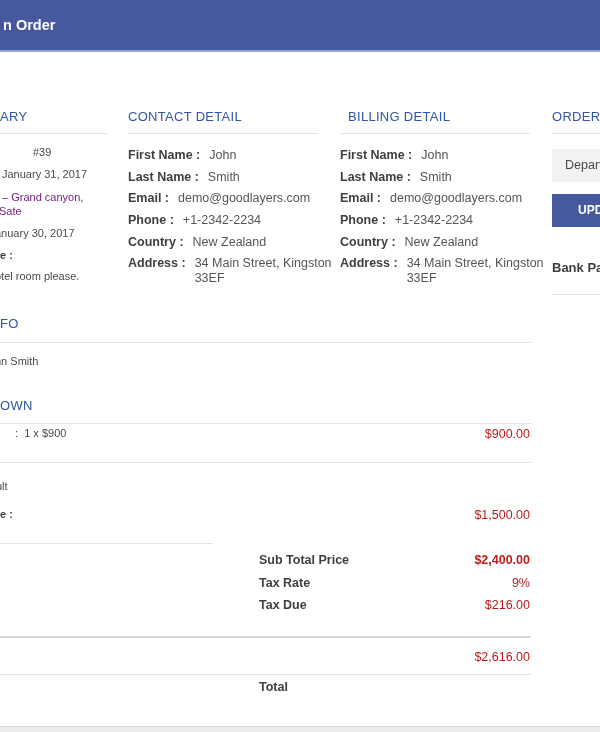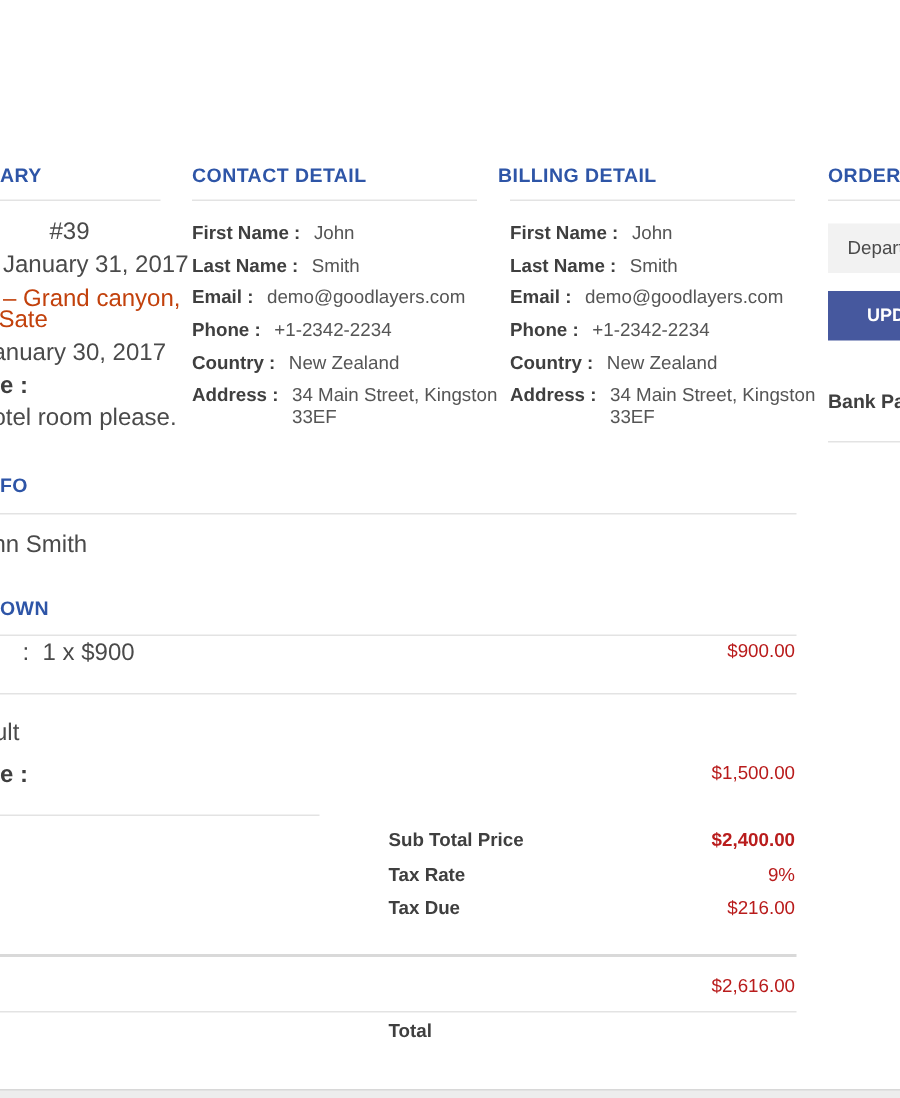--- a/index.html
+++ b/index.html
@@ -4,50 +4,53 @@
 <style>
   html,body{margin:0;padding:0;background:#fff;}
   .canvas{
     position:relative;width:600px;height:732px;overflow:hidden;background:#ffffff;
     font-family:"Liberation Sans",sans-serif;color:#4a4a4a;
   }
   
   .topbar{position:absolute;left:0;top:0;width:600px;height:50px;background:#46589e;border-bottom:2px solid #9aa5cd;box-sizing:content-box;}
   .topbar-title{position:absolute;left:3px;top:17px;font-size:14.5px;font-weight:bold;color:#ffffff;white-space:nowrap;}
   
-  .heading{position:absolute;font-size:13px;font-weight:bold;color:#2e55a7;letter-spacing:.3px;white-space:nowrap;}
+  .heading{position:absolute;font-size:13px;font-weight:normal;color:#2e55a7;letter-spacing:.3px;white-space:nowrap;}
   
   .hr{position:absolute;height:1px;background:#e3e3e3;}
   .hr2{position:absolute;height:2px;background:#d9d9d9;}
   
-  .frag{position:absolute;font-size:16px;color:#4a4a4a;white-space:pre;}
+  .frag{position:absolute;font-size:11px;color:#4a4a4a;white-space:pre;}
   .bold{font-weight:bold;color:#3f3f3f;}
-  .link{color:#c2410c;cursor:pointer;}
+  .link{color:#701a75;cursor:pointer;}
   
   .field-row{position:absolute;display:flex;gap:9px;font-size:12.5px;line-height:15px;width:230px;}
   .field-row .lbl{font-weight:bold;color:#3f3f3f;white-space:nowrap;flex:none;}
   .field-row .val{color:#555555;}
   
   .amount{position:absolute;right:70px;font-size:12.5px;color:#b91c1c;white-space:nowrap;}
   .tlabel{position:absolute;left:259px;font-size:12.5px;font-weight:bold;color:#3f3f3f;white-space:nowrap;}
   
   .status-select{position:absolute;left:552px;top:149px;width:70px;height:33px;background:#f2f2f2;line-height:33px;font-size:12.5px;color:#4a4a4a;padding-left:13px;box-sizing:border-box;cursor:pointer;}
   .update-btn{position:absolute;left:552px;top:194px;width:70px;height:33px;background:#46589e;border:none;color:#ffffff;font-weight:bold;font-size:12px;line-height:33px;text-align:left;padding:0 0 0 26px;box-sizing:border-box;font-family:"Liberation Sans",sans-serif;cursor:pointer;}
   
   .footer-strip{position:absolute;left:0;top:726px;width:600px;height:6px;background:#ededed;border-top:1px solid #d8d8d8;box-sizing:border-box;}
 </style>
 </head>
 <body>
 
 <div class="canvas">
 
+  <div class="topbar">
+    <div class="topbar-title">n Order</div>
+  </div>
 
   <div class="heading" style="left:0;top:109px;">ARY</div>
   <div class="heading" style="left:128px;top:109px;">CONTACT DETAIL</div>
-  <div class="heading" style="left:332px;top:109px;">BILLING DETAIL</div>
+  <div class="heading" style="left:348px;top:109px;">BILLING DETAIL</div>
   <div class="heading" style="left:552px;top:109px;">ORDER S</div>
 
   <div class="hr" style="left:0;top:133px;width:107px;"></div>
   <div class="hr" style="left:128px;top:133px;width:190px;"></div>
   <div class="hr" style="left:340px;top:133px;width:190px;"></div>
   <div class="hr" style="left:552px;top:133px;width:48px;"></div>
 
   <div class="frag" style="left:33px;top:146px;">#39</div>
   <div class="frag" style="left:2px;top:168px;text-align:center;">January 31, 2017</div>
   <div class="frag link" style="left:2px;top:191px;">– Grand canyon,</div>

